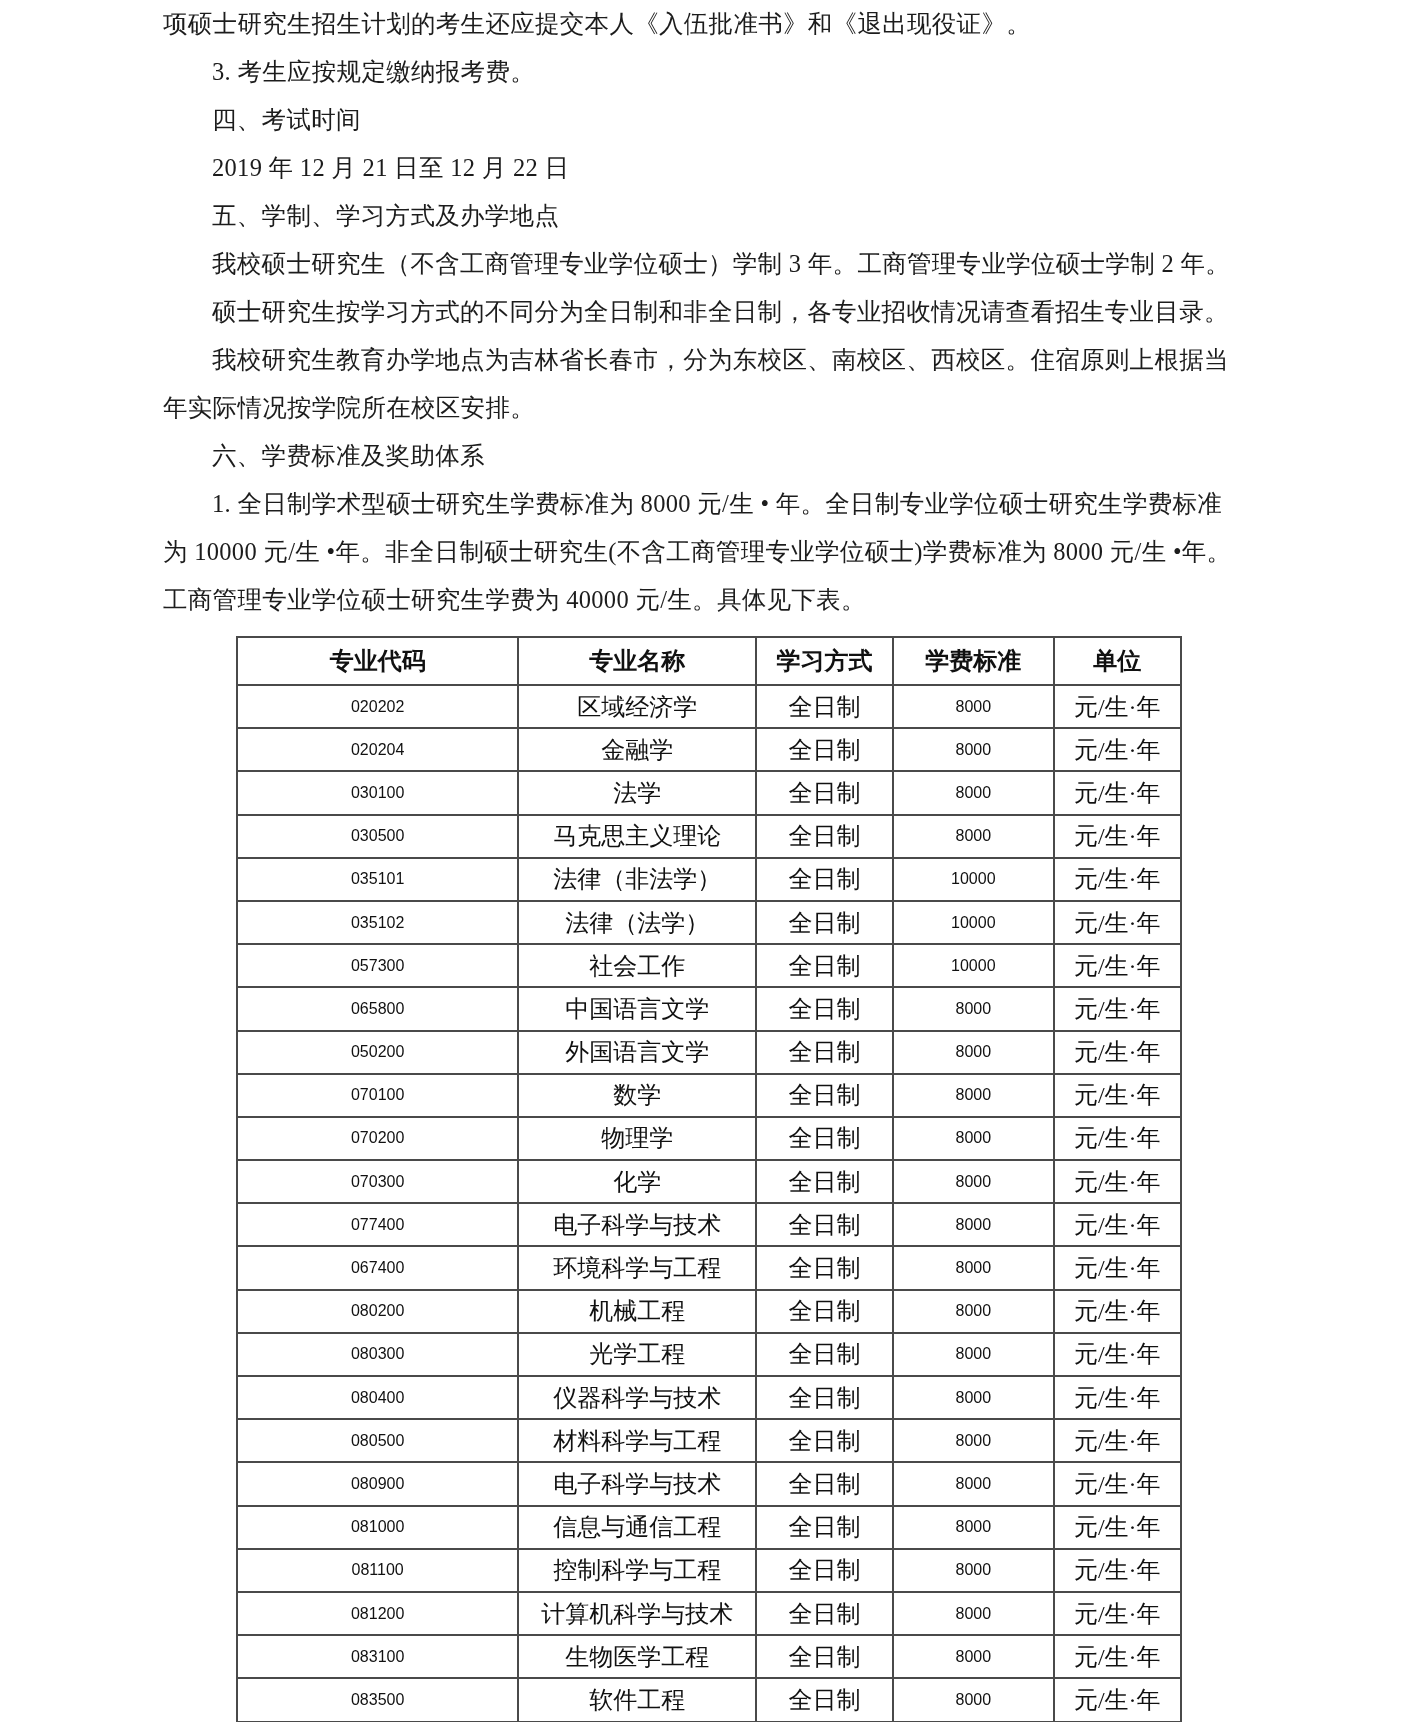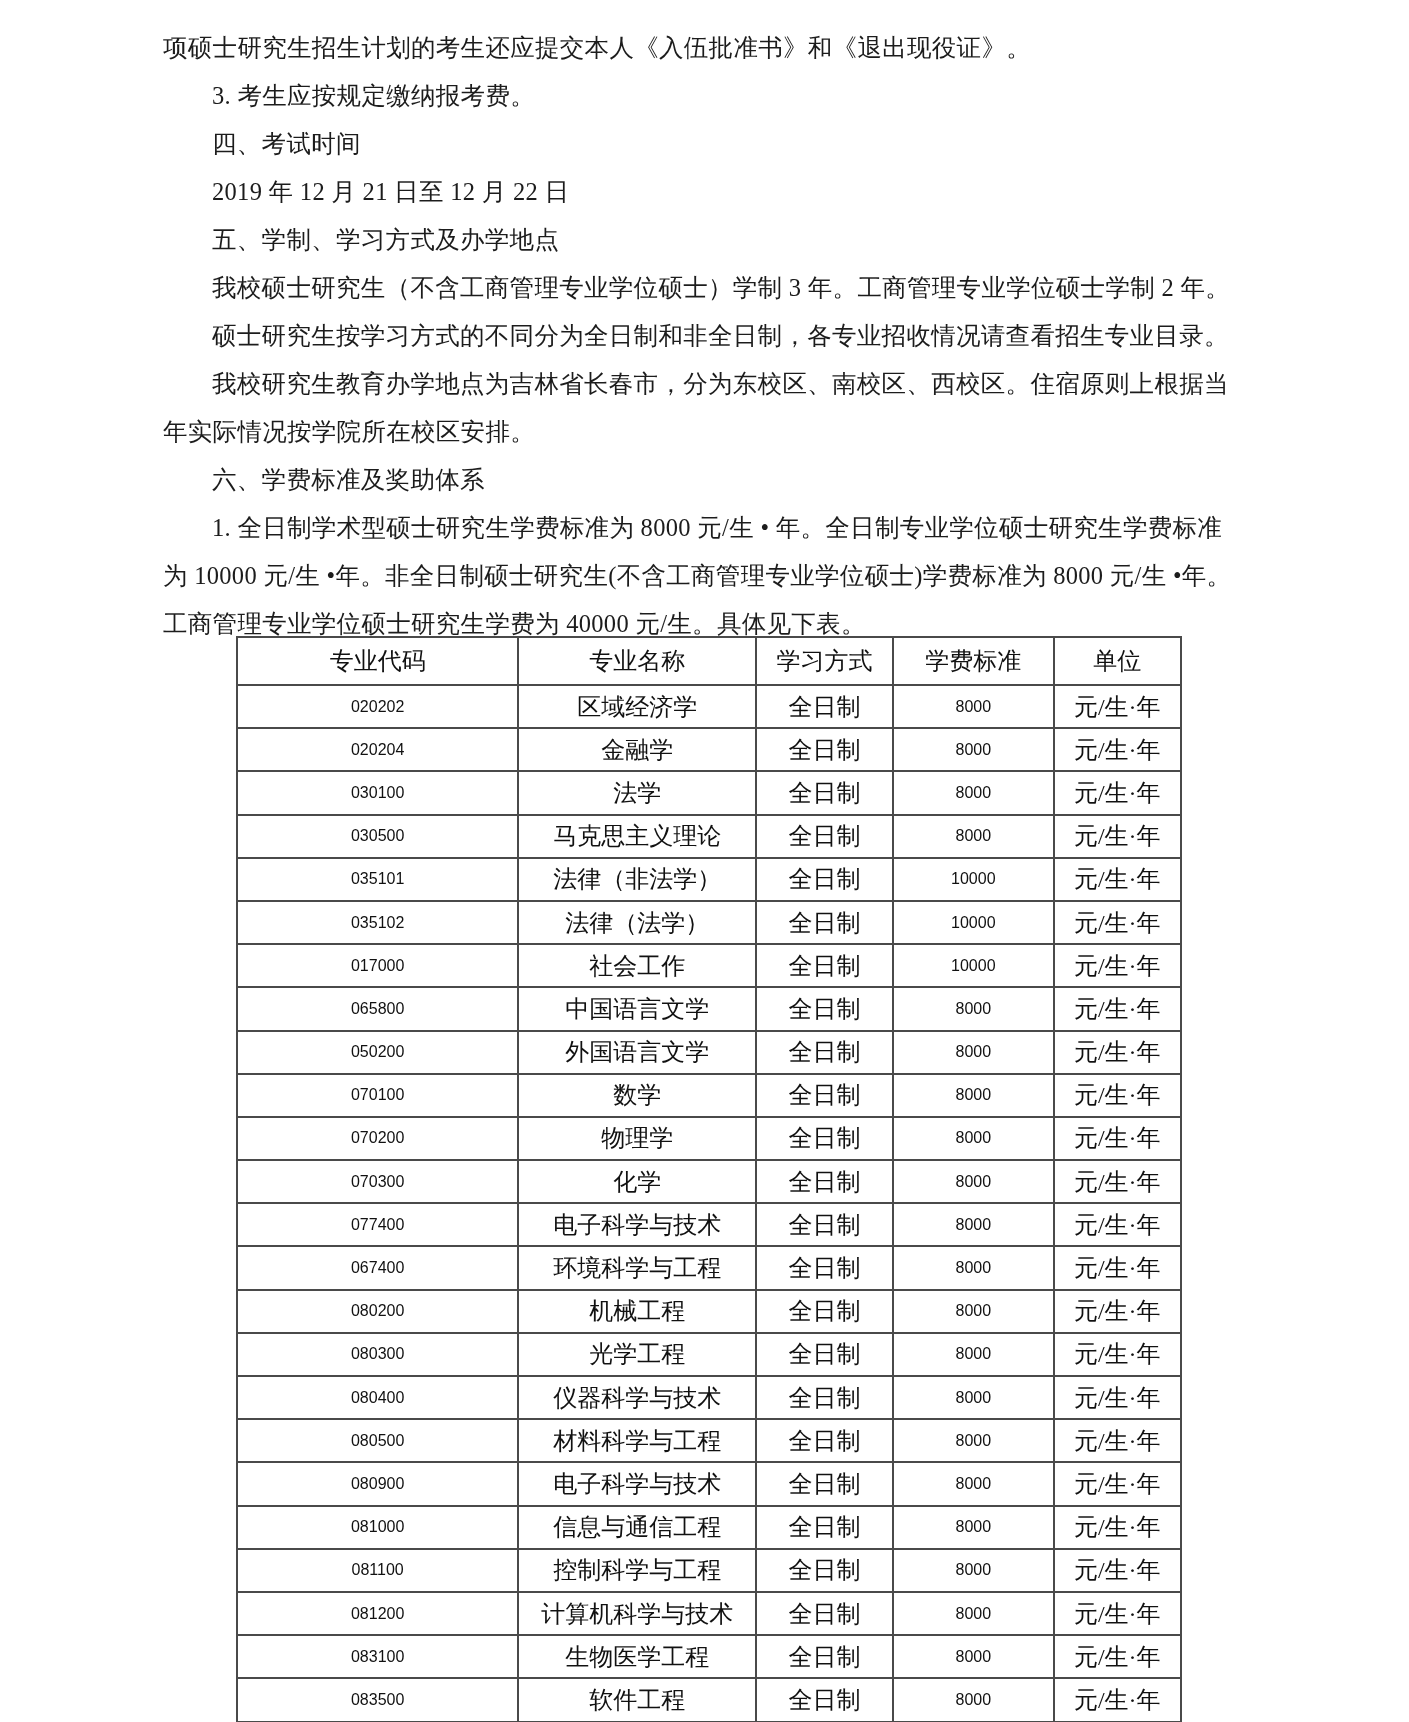--- a/index.html
+++ b/index.html
@@ -19,21 +19,20 @@
     position: absolute;
     left: 0; top: 0;
     width: 1409px;
     height: 1722px;
   }
   .text-block {
     position: absolute;
     left: 163px;
     top: 0;
     width: 1090px;
-    margin-top: 24px;
   }
   .line {
     height: 48px;
     line-height: 48px;
     font-size: 24.5px;
     white-space: nowrap;
     letter-spacing: 0.3px;
   }
   .line.indent {
     padding-left: 49px;
@@ -55,20 +54,21 @@
     text-align: center;
     vertical-align: middle;
     padding: 0;
     font-size: 24px;
     color: #111111;
     overflow: hidden;
     white-space: nowrap;
   }
   thead th {
     height: 46px;
+    font-weight: bold;
   }
   tbody td {
     height: 41.2px;
   }
   
   tbody td:nth-child(1), tbody td:nth-child(4) {
     font-family: "Liberation Sans", "DejaVu Sans", sans-serif;
     font-size: 16px;
   }
 </style>
@@ -168,21 +168,21 @@
 
           <tr>
             <td>035102</td>
             <td>法律（法学）</td>
             <td>全日制</td>
             <td>10000</td>
             <td>元/生·年</td>
           </tr>
 
           <tr>
-            <td>017000</td>
+            <td>057300</td>
             <td>社会工作</td>
             <td>全日制</td>
             <td>10000</td>
             <td>元/生·年</td>
           </tr>
 
           <tr>
             <td>065800</td>
             <td>中国语言文学</td>
             <td>全日制</td>

